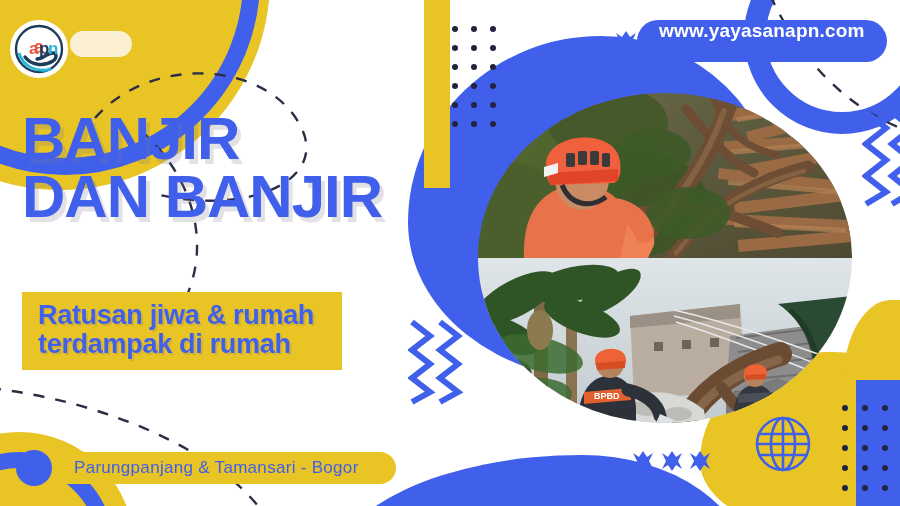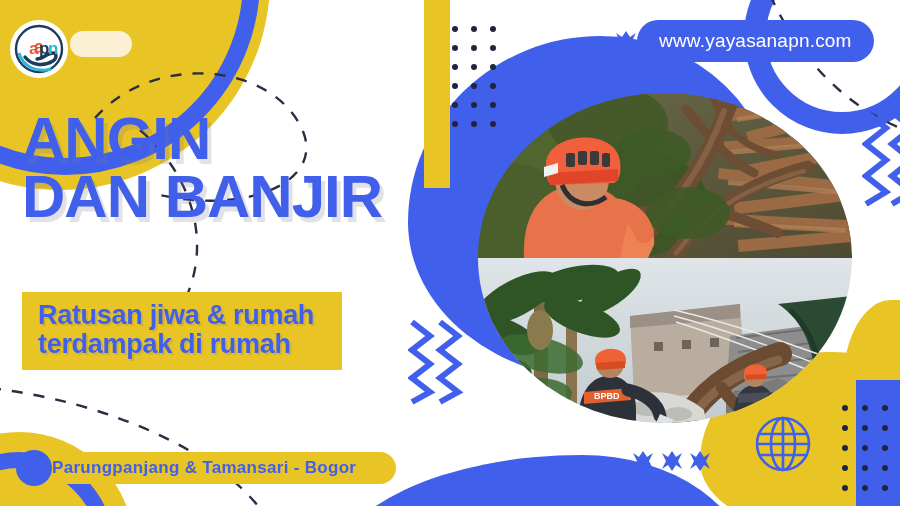--- a/index.html
+++ b/index.html
@@ -81,22 +81,22 @@
     font-size:21px;font-weight:bold;color:#4c5bab;letter-spacing:.2px;
     white-space:nowrap;
   }
   .org-hl{
     left:70px;top:31px;width:62px;height:26px;border-radius:13px;
     background:#fbf0d4;
   }
 
   .url-pill{
     left:637px;top:20px;height:42px;padding:0 22px;border-radius:21px;
-    background:var(--blue);display:flex;align-items:center;
-    color:#fff;font-size:19px;font-weight:normal;letter-spacing:.2px;
+    background:var(--blue);display:flex;align-items:flex-start;
+    color:#fff;font-size:19px;font-weight:bold;letter-spacing:.2px;
     white-space:nowrap;
   }
 
   
   .headline{
     left:22px;top:110px;width:430px;
     font-size:60px;line-height:.97;font-weight:bold;color:var(--blue);
     letter-spacing:-1px;
     text-shadow:4px 5px 0 rgba(120,120,140,.22);
   }
@@ -115,21 +115,21 @@
   
   .loc-bar{
     left:18px;top:452px;height:32px;width:378px;background:var(--yellow);
     border-radius:16px;display:flex;align-items:center;
   }
   .loc-dot{
     position:absolute;left:16px;top:450px;width:36px;height:36px;
     border-radius:50%;background:var(--blue);
   }
   .loc-text{
-    margin-left:34px;color:var(--blue);font-size:17px;font-weight:bold;
+    margin-left:56px;color:var(--blue);font-size:17px;font-weight:normal;
     letter-spacing:.3px;white-space:nowrap;
   }
 
   
   .photo-ellipse{
     left:478px;top:93px;width:374px;height:330px;border-radius:50%;
     overflow:hidden;
   }
   .ph{position:absolute;left:0;width:100%;overflow:hidden;text-align:center;}
   .ph-top{top:0;height:50%;}
@@ -422,21 +422,21 @@
       </g>
     </svg>
   </div>
 
 
   <div class="layer url-pill">
     <span>www.yayasanapn.com</span>
   </div>
 
   <div class="layer headline">
-    <span class="l">ANGIN</span>
+    <span class="l">BANJIR</span>
     <span class="l">DAN BANJIR</span>
   </div>
 
   <div class="layer subbox">
     <span>Ratusan jiwa &amp; rumah</span>
     <span>terdampak di rumah</span>
   </div>
 
   <div class="layer loc-bar">
     <span class="loc-text">Parungpanjang &amp; Tamansari - Bogor</span>

